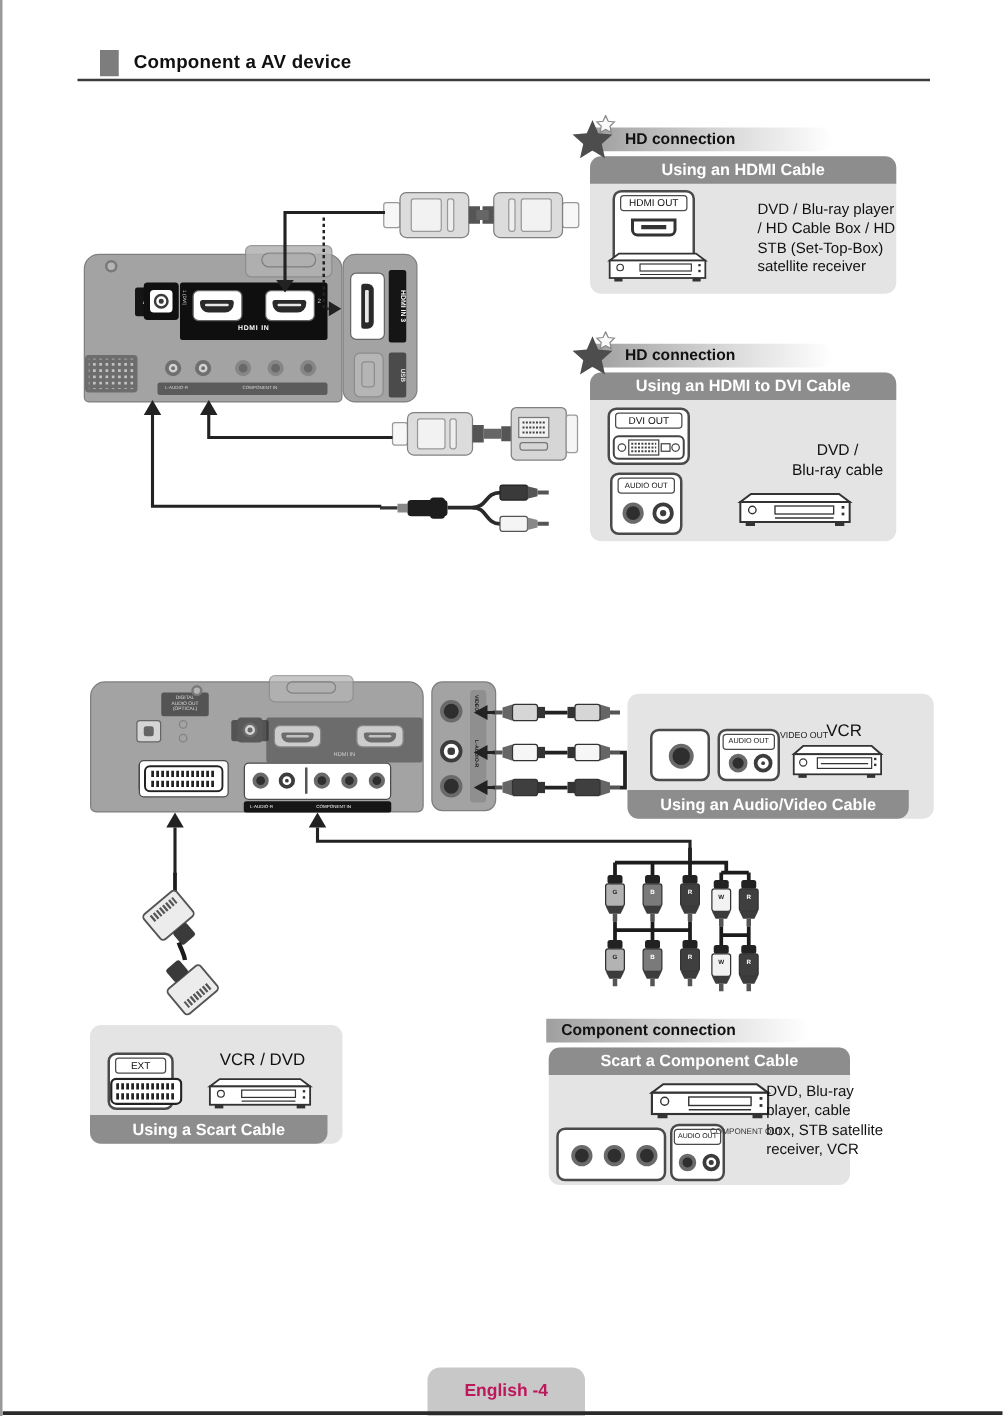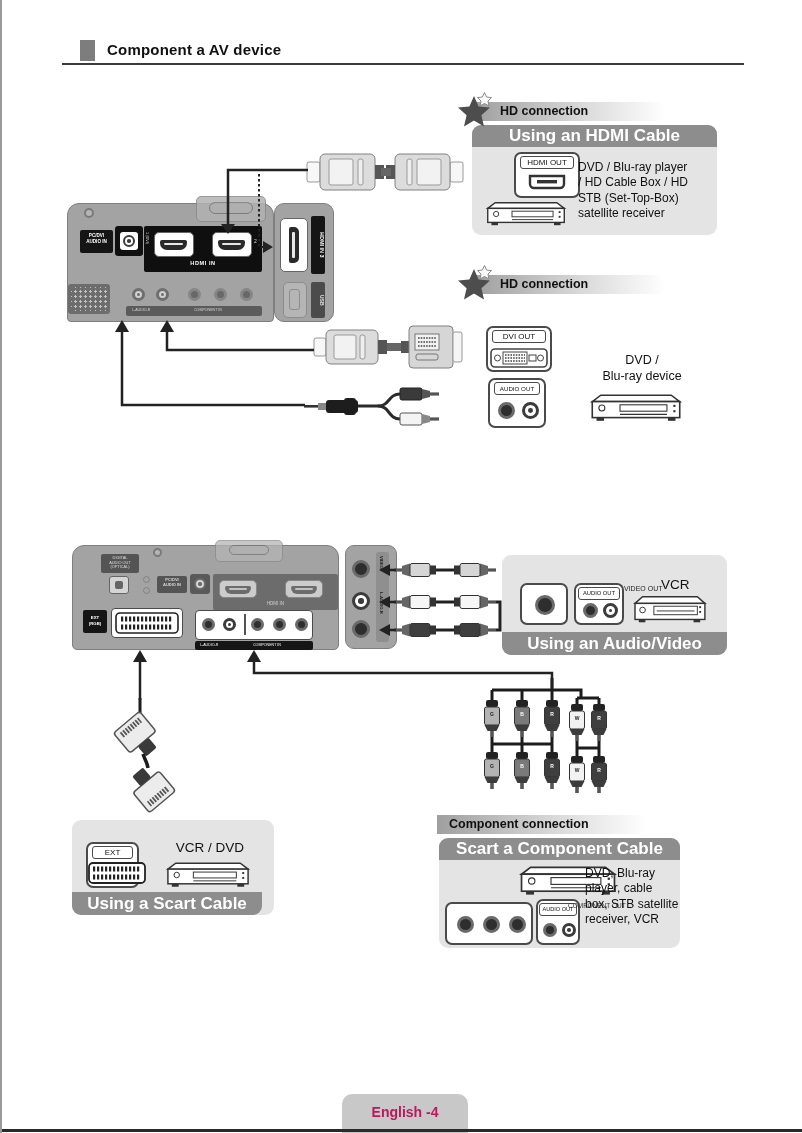--- a/index.html
+++ b/index.html
@@ -1,25 +1,25 @@
 <!DOCTYPE html>
 <html><head>
 <meta charset="utf-8">
 <style>
   html,body{margin:0;padding:0;background:#fff;}
   body{font-family:"Liberation Sans",sans-serif;color:#111;}
   .page{position:relative;width:802px;height:1133px;background:#fff;overflow:hidden;
         border-left:2px solid #9a9a9a;border-right:2px solid #9a9a9a;}
   .abs{position:absolute;}
-  .pre{white-space:pre-line;}
+  .pre{white-space:pre-line;margin-left:28px;}
   .title{font-size:15px;font-weight:bold;letter-spacing:.2px;}
   .panel{position:absolute;background:#a3a3a3;border:1px solid #7f7f7f;}
   .blk{background:#151515;color:#fff;}
   .graybox{position:absolute;background:#e4e4e4;border-radius:9px;}
-  .barhead{position:absolute;background:#8d8d8d;color:#fff;font-weight:bold;font-size:17px;text-align:center;}
+  .barhead{position:absolute;background:#8d8d8d;color:#fff;font-weight:bold;font-size:13px;text-align:center;}
   .gradbar{position:absolute;background:linear-gradient(90deg,#9f9f9f 0%,#d8d8d8 55%,#ffffff 100%);
            font-weight:bold;font-size:12.5px;line-height:19px;border-radius:0 10px 10px 0;color:#111;}
   .portbox{position:absolute;background:#fff;border:2px solid #4a4a4a;border-radius:7px;box-sizing:border-box;}
   .pblabel{font-size:8px;text-align:center;border:1px solid #4a4a4a;border-radius:3px;margin:2px 4px 0 4px;line-height:11px;overflow:hidden;white-space:nowrap;}
   .jack{position:absolute;border-radius:50%;box-sizing:border-box;}
   .jack.ring{border:3px solid #3c3c3c;background:#fff;}
   .jack.ring::after{content:"";position:absolute;left:28%;top:28%;width:44%;height:44%;border-radius:50%;background:#3c3c3c;}
   .jack.filled{border:3px solid #6a6a6a;background:#2e2e2e;}
   .vtext{writing-mode:vertical-rl;text-orientation:mixed;}
   .whiteport{position:absolute;background:#fff;border:1.5px solid #666;border-radius:5px;box-sizing:border-box;}
@@ -168,21 +168,21 @@
   <div class="gradbar" style="left:472px;top:102px;width:192px;height:19px;padding-left:26px;box-sizing:border-box;">
     <span>HD connection</span>
   </div>
   <svg class="abs" style="left:452px;top:92px;z-index:2;" width="40" height="38" viewBox="0 0 40 38">
     <polygon points="20,4 24.6,14.6 36,15.6 27.4,23.2 30,34.6 20,28.4 10,34.6 12.6,23.2 4,15.6 15.4,14.6" fill="#4d4d4d"></polygon>
     <polygon points="30.5,0.5 32.6,5 37.5,5.6 34,9 34.9,13.9 30.5,11.5 26.1,13.9 27,9 23.5,5.6 28.4,5" fill="#fafafa" stroke="#8a8a8a"></polygon>
   </svg>
   <div class="graybox" style="left:470px;top:125px;width:245px;height:110px;">
     <div class="barhead" style="left:0;top:0;width:245px;height:22px;line-height:22px;border-radius:9px 9px 0 0;">Using an HDMI Cable</div>
   </div>
-  <div class="portbox" style="left:512px;top:152px;width:66px;height:46px;">
+  <div class="portbox" style="left:488px;top:152px;width:66px;height:64px;">
     <div class="pblabel">HDMI OUT</div>
     <svg width="62" height="24" viewBox="0 0 62 24" style="margin:2px auto 0;">
       <path d="M14,5 h34 v8 a4,4 0 0 1 -4,4 h-26 a4,4 0 0 1 -4,-4 z" fill="none" stroke="#333" stroke-width="2.4"></path>
       <rect x="21" y="9" width="20" height="3.4" fill="#333"></rect>
     </svg>
   </div>
   <svg class="abs" style="left:482px;top:200px;" width="84" height="28" viewBox="0 0 90 30">
     <polygon points="12,3 78,3 86,9 4,9" fill="#fff" stroke="#333" stroke-width="1.5"></polygon>
     <rect x="4" y="9" width="82" height="15" fill="#fff" stroke="#333" stroke-width="1.5"></rect>
     <rect x="30" y="12" width="44" height="6" fill="#fff" stroke="#333"></rect>
@@ -198,40 +198,43 @@
 STB (Set-Top-Box)
 satellite receiver</div>
 
   <div class="gradbar" style="left:472px;top:275px;width:192px;height:19px;padding-left:26px;box-sizing:border-box;">
     <span>HD connection</span>
   </div>
   <svg class="abs" style="left:452px;top:265px;z-index:2;" width="40" height="38" viewBox="0 0 40 38">
     <polygon points="20,4 24.6,14.6 36,15.6 27.4,23.2 30,34.6 20,28.4 10,34.6 12.6,23.2 4,15.6 15.4,14.6" fill="#4d4d4d"></polygon>
     <polygon points="30.5,0.5 32.6,5 37.5,5.6 34,9 34.9,13.9 30.5,11.5 26.1,13.9 27,9 23.5,5.6 28.4,5" fill="#fafafa" stroke="#8a8a8a"></polygon>
   </svg>
+  <div class="graybox" style="left:470px;top:298px;width:245px;height:135px;">
+    <div class="barhead" style="left:0;top:0;width:245px;height:22px;line-height:22px;border-radius:9px 9px 0 0;">Using an HDMI to DVI Cable</div>
+  </div>
   <div class="portbox" style="left:484px;top:326px;width:66px;height:46px;">
     <div class="pblabel">DVI OUT</div>
     <svg width="60" height="26" viewBox="0 0 60 26" style="margin:2px auto 0;">
       <rect x="2" y="4" width="56" height="18" rx="4" fill="#fff" stroke="#444" stroke-width="1.6"></rect>
       <circle cx="8.5" cy="13" r="3" fill="none" stroke="#444"></circle>
       <circle cx="51.5" cy="13" r="3" fill="none" stroke="#444"></circle>
       <rect x="14" y="7" width="24" height="12" fill="none" stroke="#444"></rect>
       <line x1="16" y1="10" x2="36" y2="10" stroke="#444" stroke-width="1.6" stroke-dasharray="1.6,1.1"></line>
       <line x1="16" y1="13" x2="36" y2="13" stroke="#444" stroke-width="1.6" stroke-dasharray="1.6,1.1"></line>
       <line x1="16" y1="16" x2="36" y2="16" stroke="#444" stroke-width="1.6" stroke-dasharray="1.6,1.1"></line>
       <rect x="40" y="10" width="7" height="6" fill="none" stroke="#444"></rect>
     </svg>
   </div>
   <div class="portbox" style="left:486px;top:378px;width:58px;height:50px;">
     <div class="pblabel" style="font-size:6.2px;">AUDIO OUT</div>
     <div class="jack filled" style="left:8px;top:22px;width:17px;height:17px;"></div>
     <div class="jack ring" style="left:32px;top:22px;width:17px;height:17px;"></div>
   </div>
   <div class="abs desc pre" style="left:572px;top:352px;width:136px;text-align:center;font-size:12.5px;">DVD /
-Blu-ray device</div>
+Blu-ray cable</div>
   <svg class="abs" style="left:586px;top:392px;" width="96" height="32" viewBox="0 0 90 30">
     <polygon points="12,3 78,3 86,9 4,9" fill="#fff" stroke="#333" stroke-width="1.5"></polygon>
     <rect x="4" y="9" width="82" height="15" fill="#fff" stroke="#333" stroke-width="1.5"></rect>
     <rect x="30" y="12" width="44" height="6" fill="#fff" stroke="#333"></rect>
     <line x1="30" y1="21" x2="74" y2="21" stroke="#333"></line>
     <circle cx="13" cy="15" r="2.8" fill="none" stroke="#333"></circle>
     <rect x="80" y="12" width="2" height="2" fill="#333"></rect>
       <rect x="80" y="17" width="2" height="2" fill="#333"></rect>
     <rect x="8" y="24" width="7" height="3" fill="#333"></rect>
       <rect x="75" y="24" width="7" height="3" fill="#333"></rect>
@@ -313,21 +316,21 @@
     <path d="M44,18 H62 M44,50 H62 M44,78 H62" stroke="#222" stroke-width="3" fill="none"></path>
     <use href="#ph" transform="translate(18,18)" color="#d6d6d6"></use>
     <use href="#ph" transform="translate(88,18) scale(-1,1)" color="#d6d6d6"></use>
     <use href="#ph" transform="translate(18,50)" color="#f6f6f6"></use>
     <use href="#ph" transform="translate(88,50) scale(-1,1)" color="#f6f6f6"></use>
     <use href="#ph" transform="translate(18,78)" color="#3f3f3f"></use>
     <use href="#ph" transform="translate(88,78) scale(-1,1)" color="#3f3f3f"></use>
     <path d="M104,50 h4 v28 h-4" stroke="#222" stroke-width="3" fill="none"></path>
   </svg>
 
-  <div class="graybox" style="left:500px;top:555px;width:225px;height:100px;">
+  <div class="graybox" style="left:500px;top:555px;width:225px;height:100px;padding-left:20px;">
     <div class="barhead" style="left:0;top:77px;width:225px;height:23px;line-height:23px;border-radius:0 0 9px 9px;">Using an Audio/Video Cable</div>
   </div>
   <div class="portbox" style="left:518px;top:583px;width:48px;height:42px;">
     <div class="jack filled" style="left:13px;top:10px;width:20px;height:20px;"></div>
   </div>
   <div class="portbox" style="left:572px;top:583px;width:50px;height:42px;">
     <div class="pblabel" style="font-size:5.8px;margin:2px 2px 0 2px;">AUDIO OUT</div>
     <div class="jack filled" style="left:7px;top:18px;width:15px;height:15px;"></div>
     <div class="jack ring" style="left:27px;top:18px;width:15px;height:15px;"></div>
   </div>

